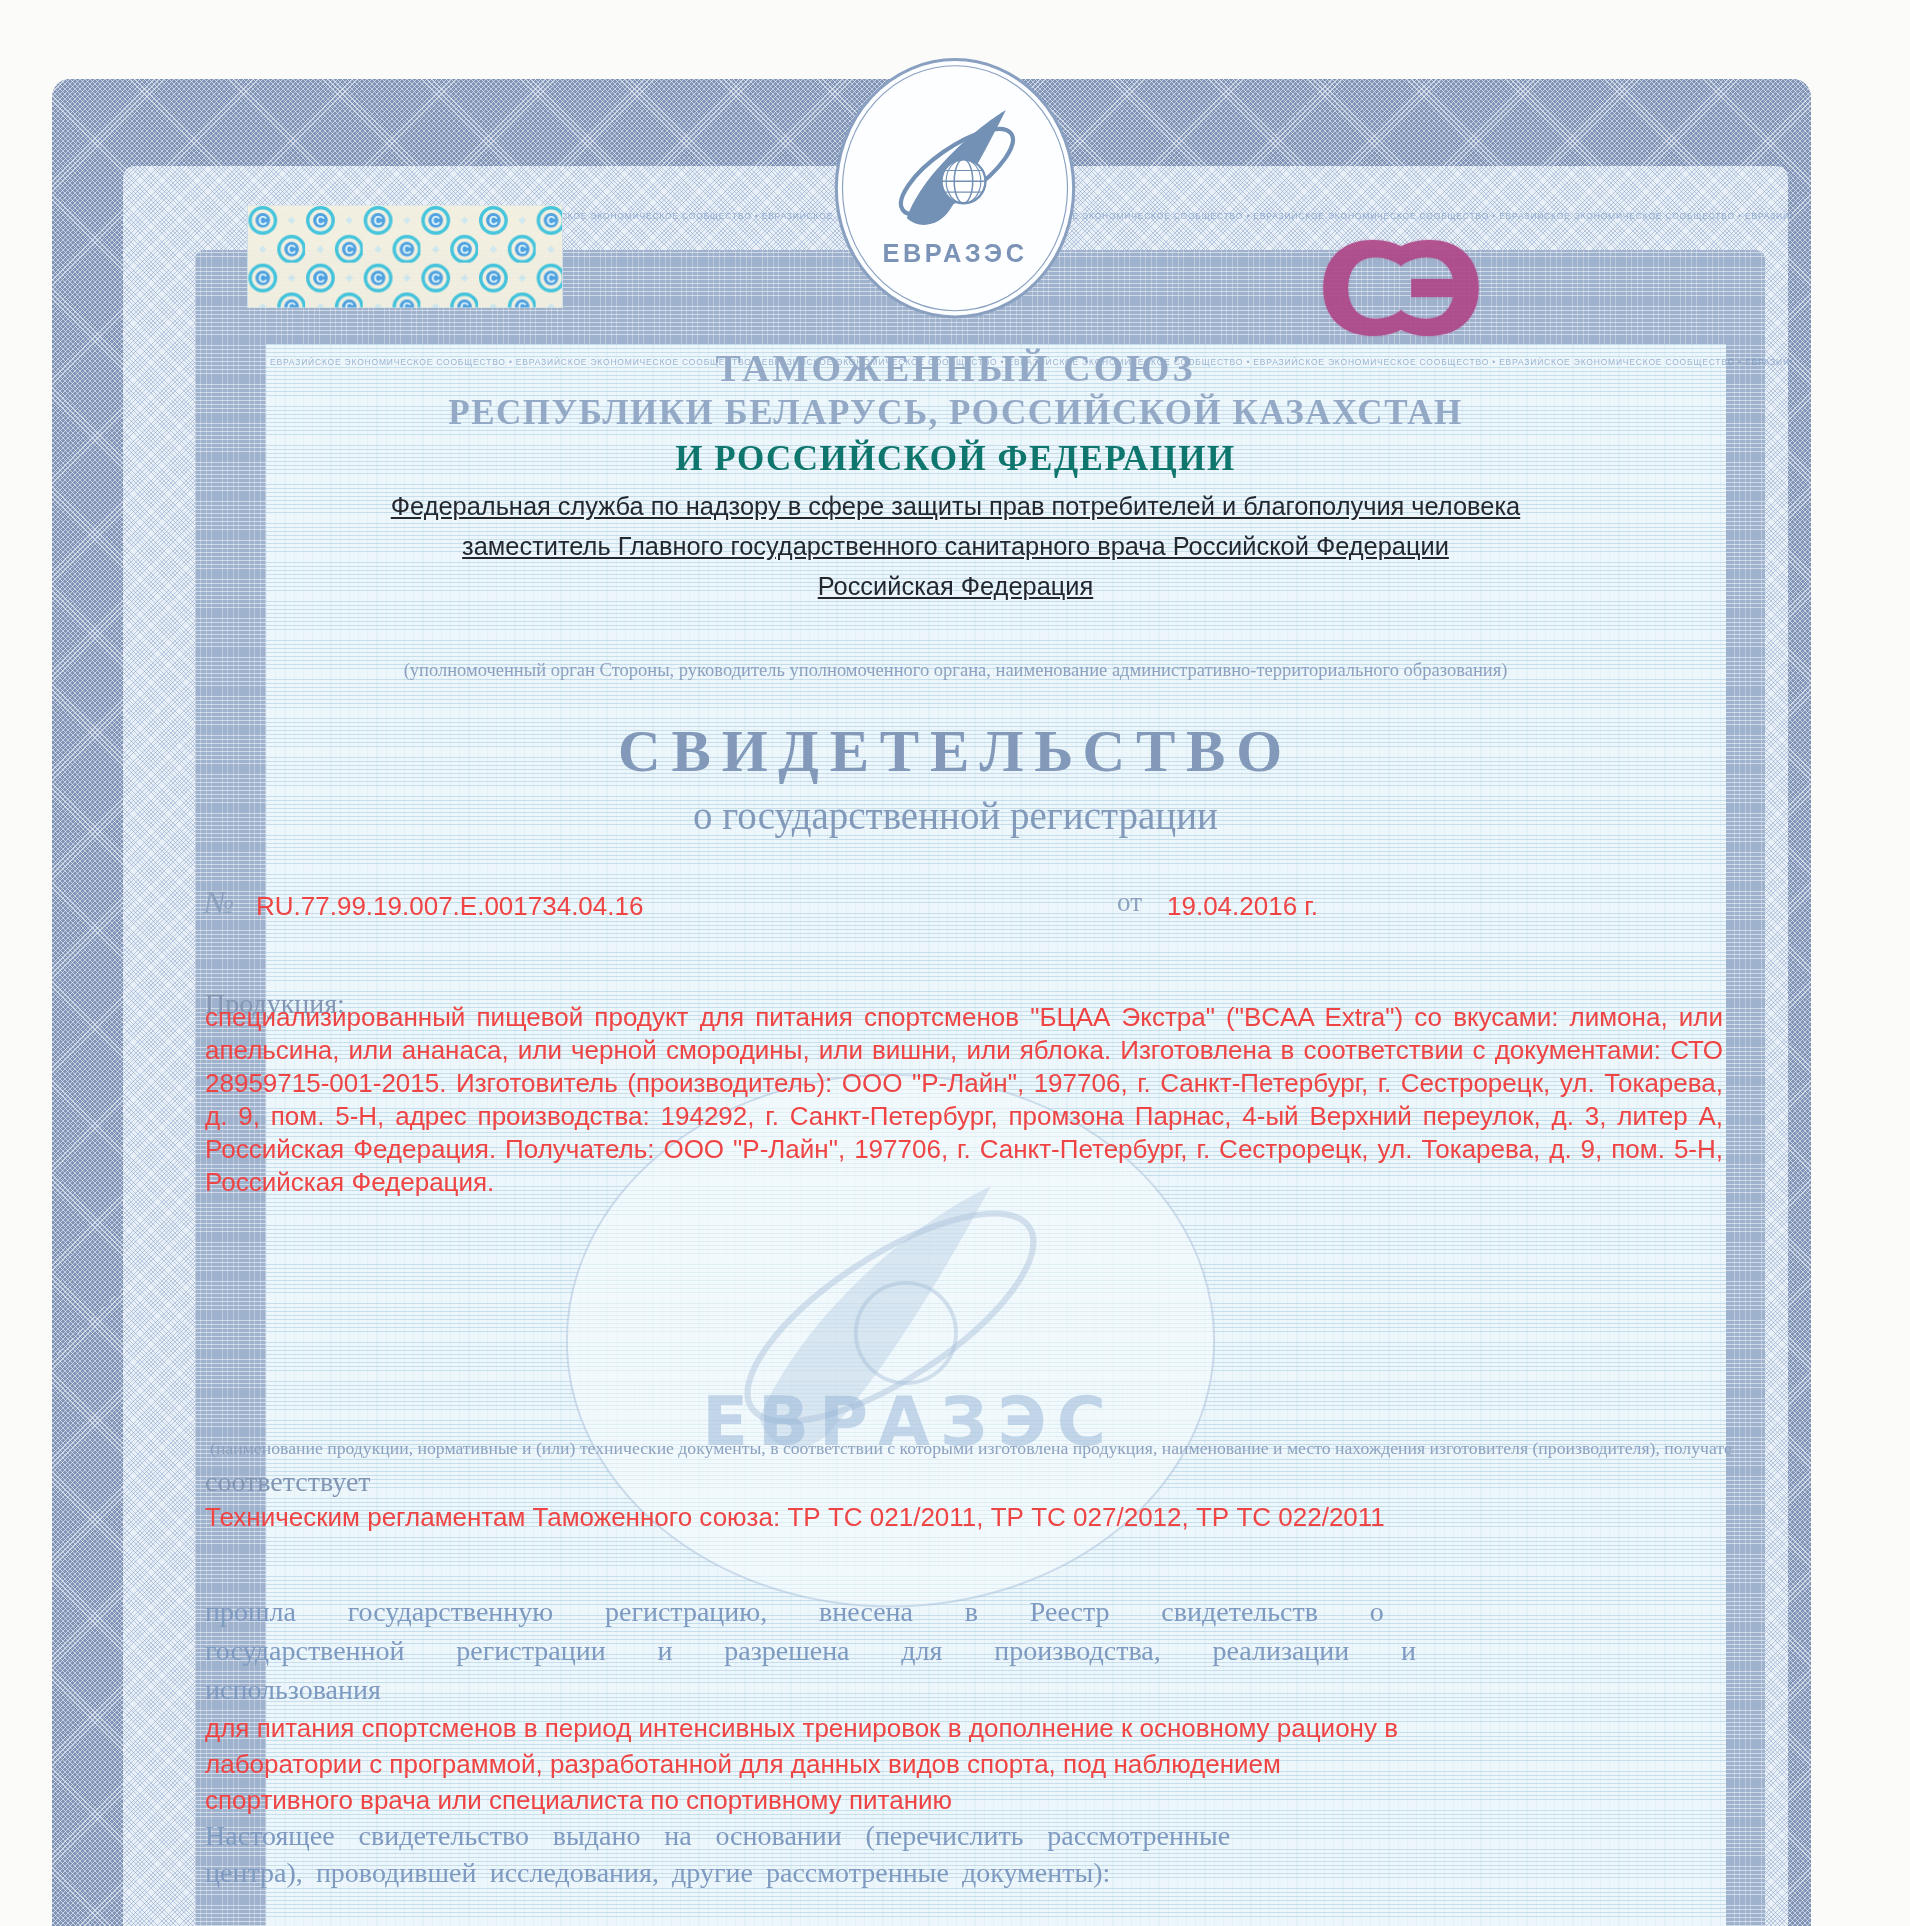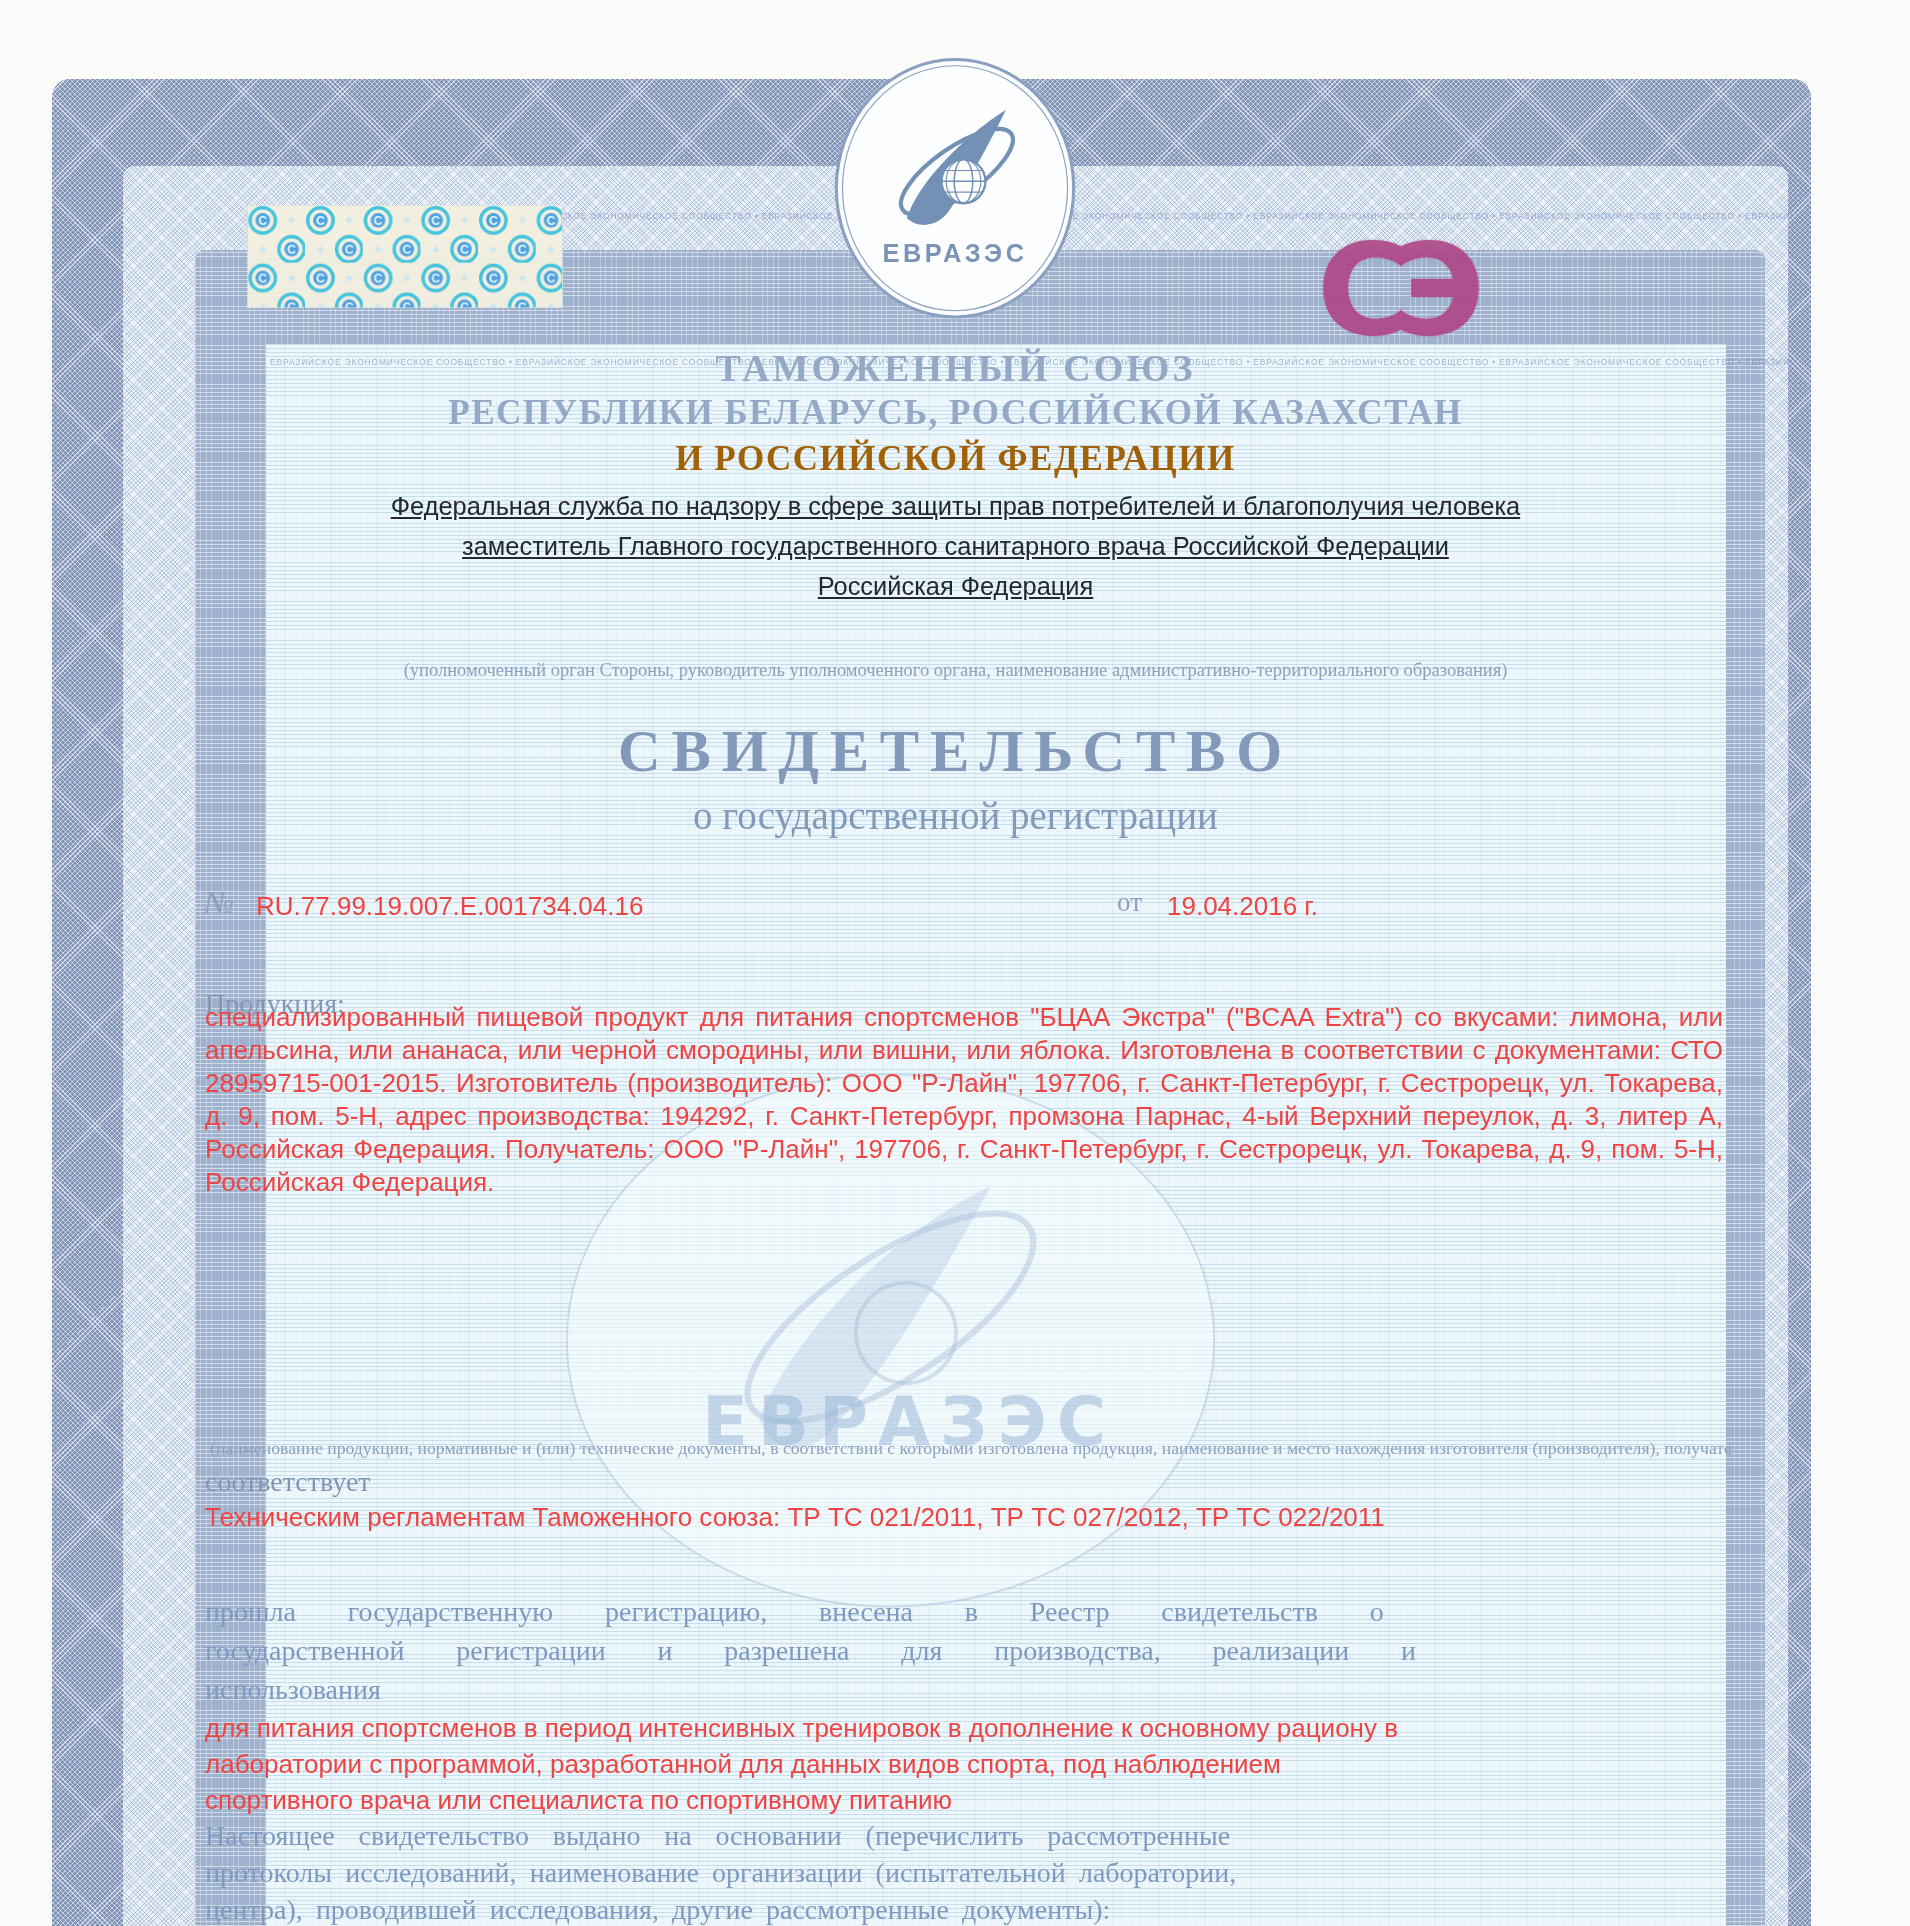--- a/index.html
+++ b/index.html
@@ -22,21 +22,21 @@
     background-color:#edf6fa;
     background-image:repeating-linear-gradient(180deg,rgba(110,170,205,.30) 0 0.8px,transparent 0.8px 3.9px),
                      repeating-linear-gradient(90deg,rgba(160,210,230,.12) 0 1.2px,transparent 1.2px 9.2px);}
   
   .t{position:absolute;z-index:3;}
   .center{left:193px;right:193px;text-align:center;}
   .blue{color:#7e9ac0;}
   .black{color:#ef4444;font-family:"Liberation Sans","DejaVu Sans",sans-serif;}
   .union-l1{top:346px;font-size:38px;font-weight:bold;letter-spacing:3.1px;color:#93a9c6;}
   .union-l2{top:393px;font-size:35px;font-weight:bold;letter-spacing:1.5px;color:#93a9c6;}
-  .union-l3{top:439px;font-size:35px;font-weight:bold;letter-spacing:1.5px;color:#a16207;}
+  .union-l3{top:439px;font-size:35px;font-weight:bold;letter-spacing:1.5px;color:#0f766e;}
   .authority{top:486px;font-size:25.4px;line-height:40px;color:#23272e;font-family:"Liberation Sans","DejaVu Sans",sans-serif;text-decoration:underline;}
   .auth-note{top:660px;font-size:18.5px;color:#8ba1bf;}
   .cert-title{top:717px;font-size:59px;font-weight:bold;letter-spacing:10.8px;color:#8299ba;}
   .cert-sub{top:793px;font-size:39px;color:#8299ba;}
   .num-sign{left:204px;top:884px;font-size:32px;font-style:italic;color:#8ba1bf;}
   .num-val{left:256px;top:891px;font-size:26px;}
   .date-prep{left:1117px;top:887px;font-size:27px;color:#8ba1bf;}
   .date-val{left:1167px;top:891px;font-size:26px;}
   .prod-label{left:205px;top:959px;font-size:28px;color:#8296b4;margin-top:29px;}
   .prod-text{left:205px;top:1001px;width:1518px;font-size:26px;line-height:33px;text-align:justify;}
@@ -154,18 +154,17 @@
   </div>
 
   <div class="t para p-usage black">
     <div class="line">для питания спортсменов в период интенсивных тренировок в дополнение к основному рациону в</div>
     <div class="line">лаборатории с программой, разработанной для данных видов спорта, под наблюдением</div>
     <div class="line">спортивного врача или специалиста по спортивному питанию</div>
   </div>
 
   <div class="t para p-basis blue">
     <div class="line">Настоящее свидетельство выдано на основании (перечислить рассмотренные</div>
-    <div class="line">протоколы исследований, наименование организации (испытательной лаборатории,</div>
     <div class="line">центра), проводившей исследования, другие рассмотренные документы):</div>
   </div>
 
 </div>
 
 
 </body></html>

